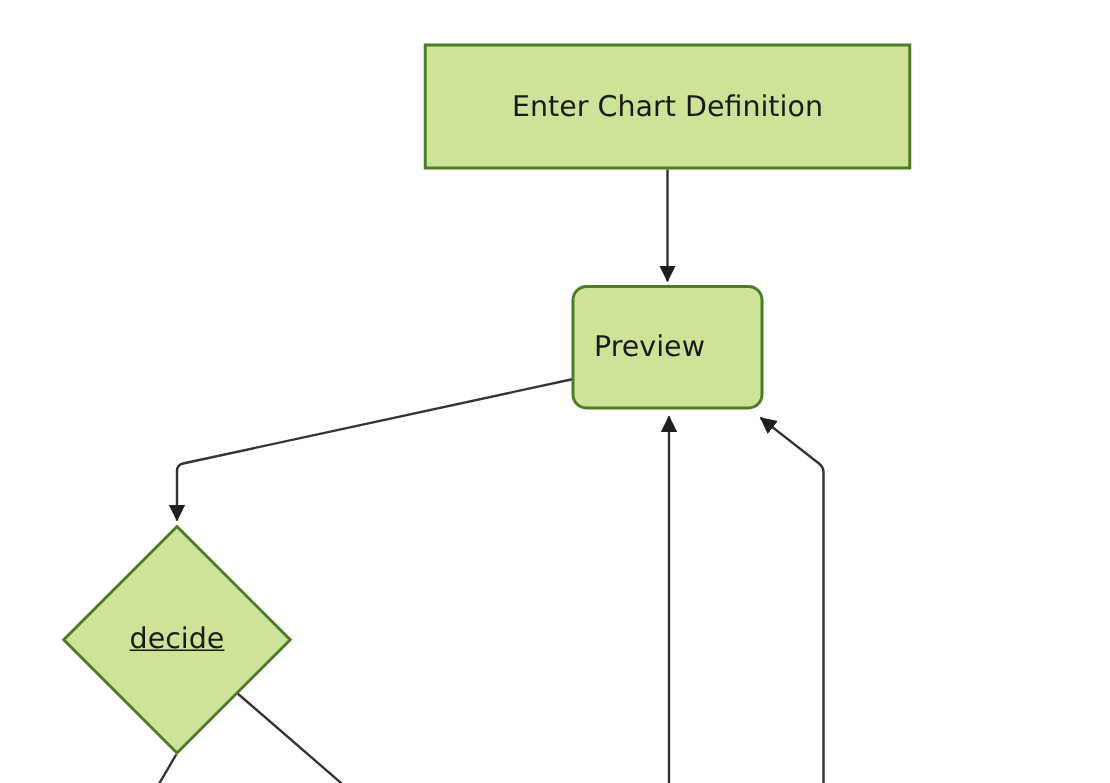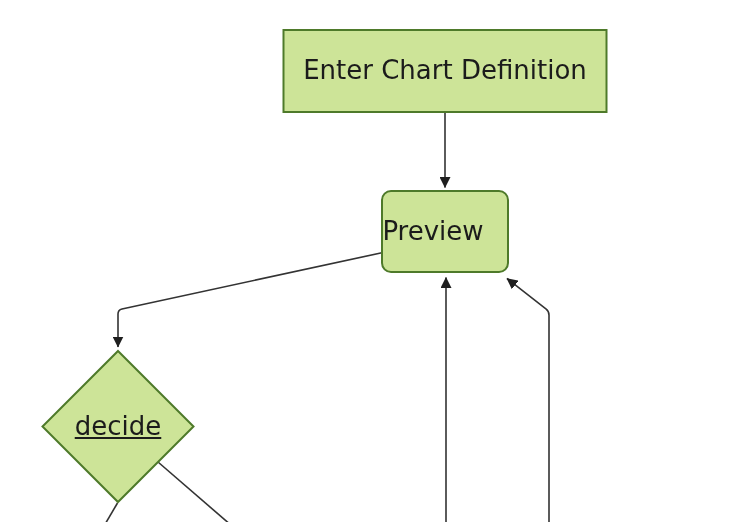--- a/index.html
+++ b/index.html
@@ -16,21 +16,21 @@
     position:relative;
     width:740px;height:522px;
     background:var(--bg);
     font-family:"DejaVu Sans","Liberation Sans",sans-serif;
   }
   .canvas svg{position:absolute;left:0;top:0;}
   .node-label{
     position:absolute;
     display:flex;align-items:center;justify-content:center;
     color:var(--text);
-    font-size:26px;
+    font-size:19px;
     line-height:1.2;
     text-align:center;
     white-space:nowrap;
     pointer-events:none;
   }
   .label-a{left:283px;top:30px;width:324px;height:82px;}
   .label-b{left:382px;top:191px;width:102px;height:81px;}
   .label-c{left:43px;top:351px;width:150px;height:151px;text-decoration:underline;}
 </style>
 </head>

